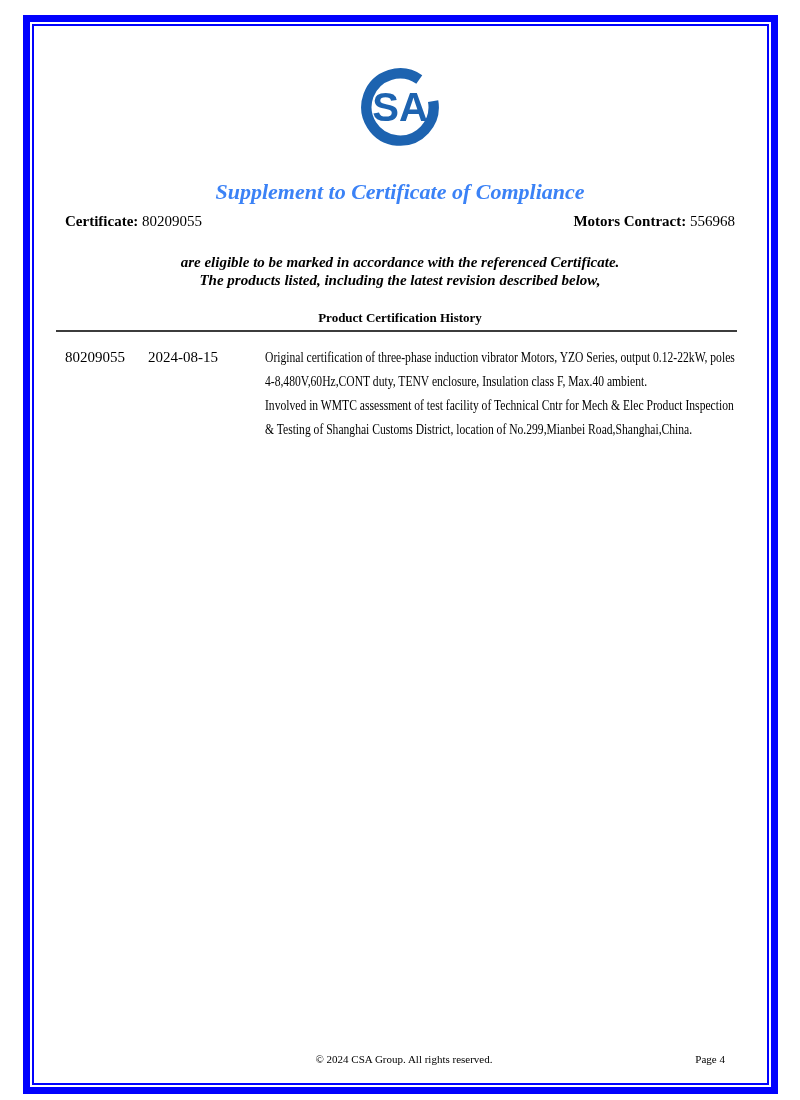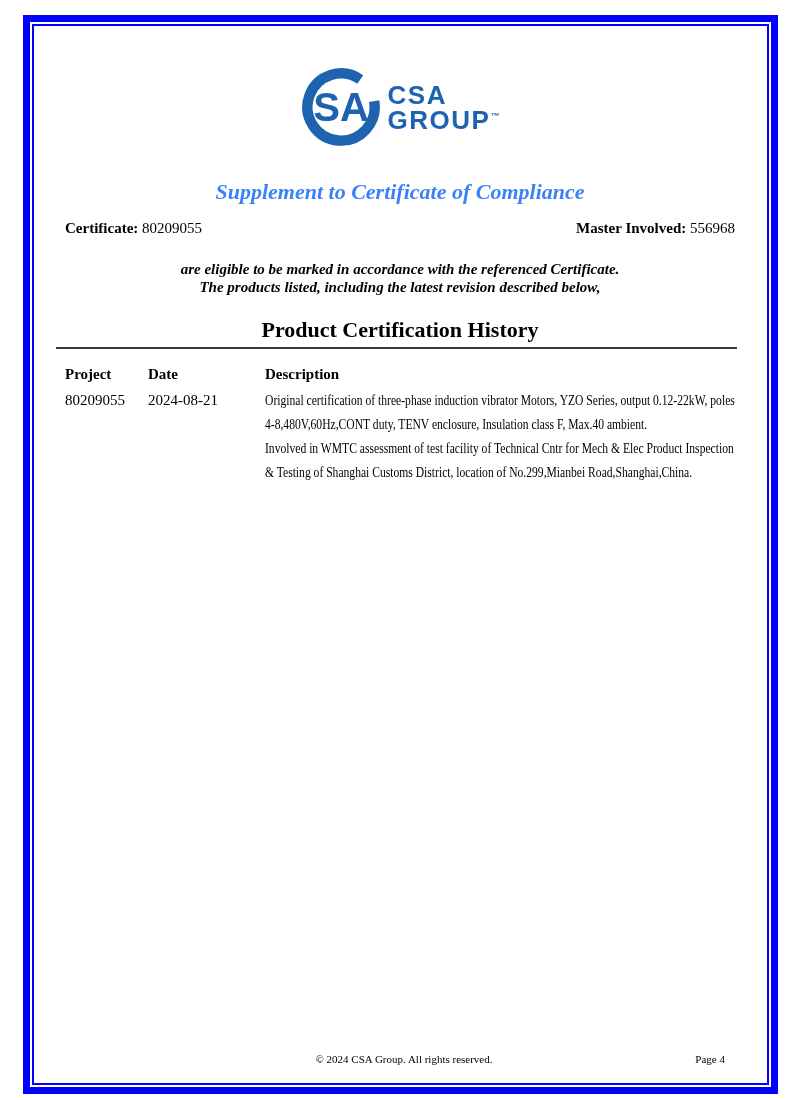--- a/index.html
+++ b/index.html
@@ -30,20 +30,21 @@
     width: 670px;
   }
 
   
   .logo-block {
     margin-top: 39px;
     display: flex;
     justify-content: center;
     align-items: center;
     gap: 7px;
+    text-align: right;
   }
   .logo-monogram { width: 80px; height: 84px; display: block; }
   .logo-wordmark {
     font-family: "Liberation Sans", sans-serif;
     font-weight: bold;
     color: #1d63b0;
     font-size: 26px;
     line-height: 21px;
     letter-spacing: 1.5px;
     padding-top: 2px;
@@ -59,42 +60,42 @@
     margin-top: 30px;
     text-align: center;
     font-size: 22px;
     font-weight: bold;
     font-style: italic;
     color: #3b82f6;
   }
 
   
   .cert-line {
-    margin-top: 15px;
+    margin-top: 8px;
     display: flex;
     justify-content: space-between;
     font-size: 15px;
   }
   .cert-line b { font-weight: bold; }
 
   
   .notice {
     margin-top: 23px;
     text-align: center;
     font-size: 15px;
     font-weight: bold;
     font-style: italic;
     line-height: 18px;
   }
 
   
   .section-title {
     margin-top: 21px;
     text-align: center;
-    font-size: 22px;
+    font-size: 13px;
     font-weight: bold;
   }
   .section-rule {
     margin-top: 4px;
     margin-left: -9px;
     margin-right: -2px;
     border: none;
     border-top: 2px solid #3c3c3c;
     height: 0;
   }
@@ -140,57 +141,48 @@
   <div class="frame-inner"></div>
 </div>
 
 <div class="content">
 
   <div class="logo-block">
     <svg class="logo-monogram" viewBox="0 0 100 100" aria-hidden="true">
       <path d="M 91.4 42.7 A 42 42 0 1 1 74.1 15.6" fill="none" stroke="#1d63b0" stroke-width="13" stroke-linecap="butt"></path>
       <text x="50" y="67" text-anchor="middle" font-family="Liberation Sans, sans-serif" font-weight="bold" font-size="50" fill="#1d63b0" transform="scale(1,1)">SA</text>
     </svg>
-    <div class="logo-wordmark">
-      <div>CSA</div>
-      <div><span>GROUP</span><span class="tm">™</span></div>
-    </div>
   </div>
 
   <div class="doc-title">Supplement to Certificate of Compliance</div>
 
   <div class="cert-line">
     <div>
       <b>Certificate:</b>
       <span>80209055</span>
     </div>
     <div>
-      <b>Master Involved:</b>
+      <b>Motors Contract:</b>
       <span>556968</span>
     </div>
   </div>
 
   <div class="notice">
     <div>are eligible to be marked in accordance with the referenced Certificate.</div>
     <div>The products listed, including the latest revision described below,</div>
   </div>
 
   <div class="section-title">Product Certification History</div>
   <hr class="section-rule">
 
   <div class="history">
-    <div class="history-row history-header">
-      <div class="col-project">Project</div>
-      <div class="col-date">Date</div>
-      <div class="col-desc">Description</div>
-    </div>
 
     <div class="history-row history-body">
       <div class="col-project">80209055</div>
-      <div class="col-date">2024-08-21</div>
+      <div class="col-date">2024-08-15</div>
       <div class="col-desc">
         <div class="desc-condensed">
           <p>Original certification of three-phase induction vibrator Motors, YZO Series, output 0.12-22kW, poles 4-8,480V,60Hz,CONT duty, TENV enclosure, Insulation class F, Max.40 ambient.</p>
           <p>Involved in WMTC assessment of test facility of Technical Cntr for Mech &amp; Elec Product Inspection &amp; Testing of Shanghai Customs District, location of No.299,Mianbei Road,Shanghai,China.</p>
         </div>
       </div>
     </div>
   </div>
 
 </div>

